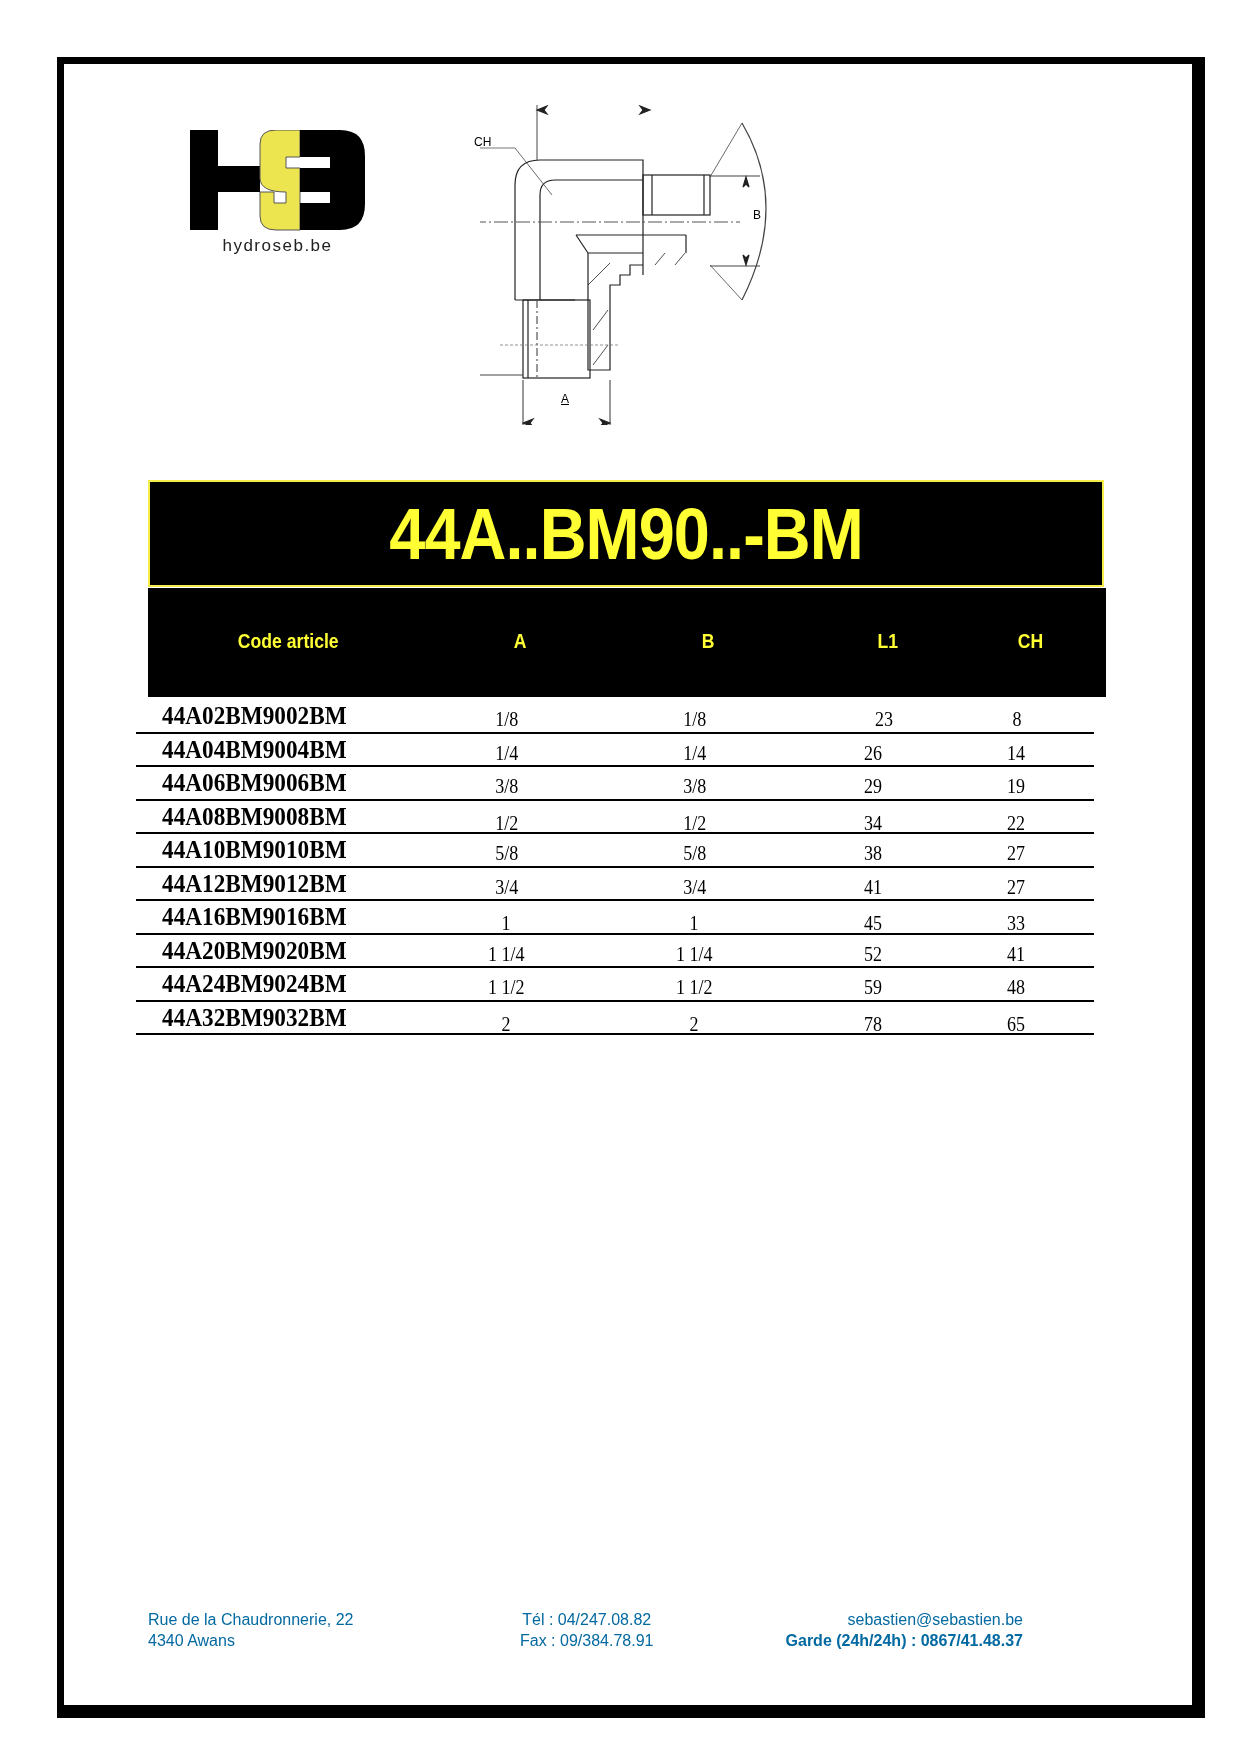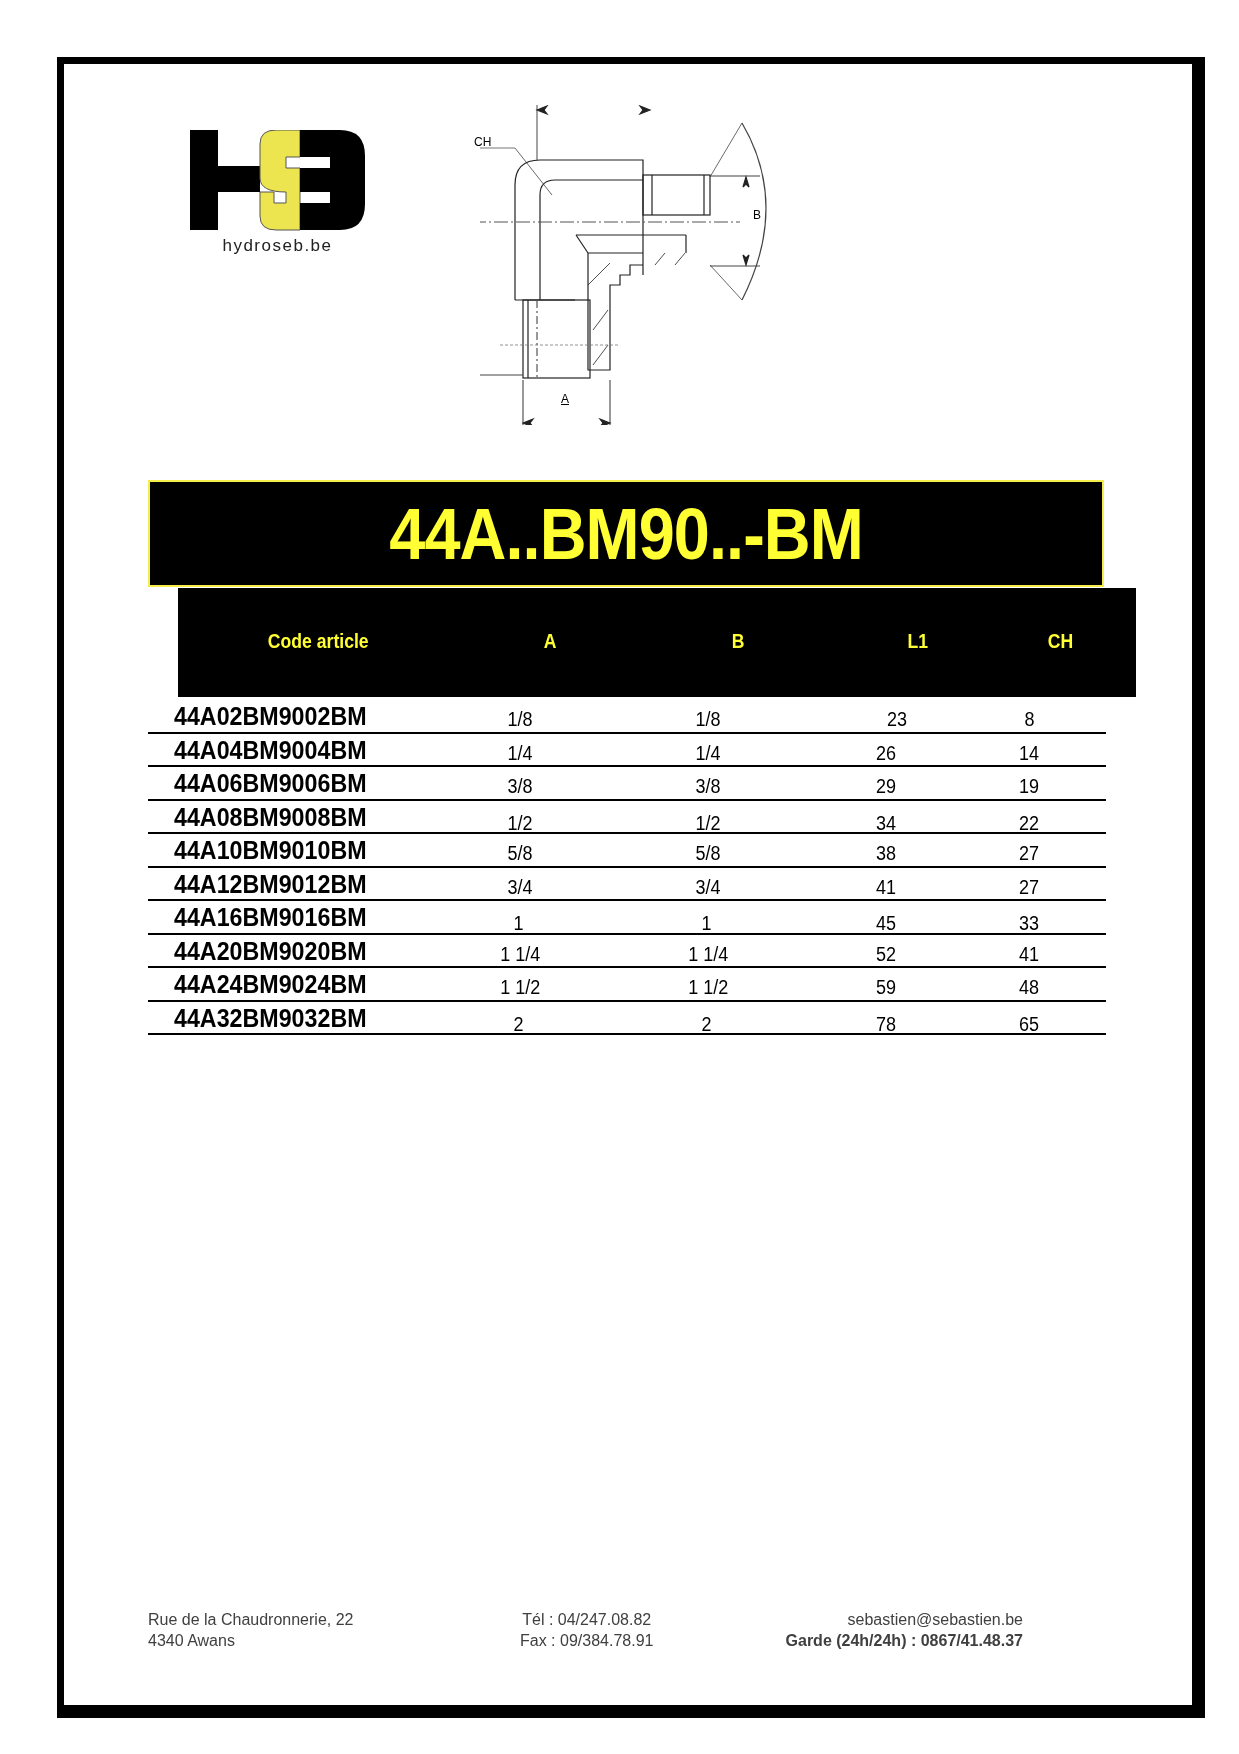--- a/index.html
+++ b/index.html
@@ -3,28 +3,28 @@
 <meta charset="utf-8">
 <style>
   html, body { margin:0; padding:0; background:#ffffff; }
   body { width:1239px; height:1754px; position:relative; overflow:hidden; font-family:"Liberation Sans", sans-serif; }
   .page-frame { position:absolute; left:57px; top:57px; width:1128px; height:1641px; border-top:7px solid #000; border-left:7px solid #000; border-right:13px solid #000; border-bottom:13px solid #000; box-sizing:content-box; }
   .logo { position:absolute; left:190px; top:130px; width:175px; height:135px;text-decoration:underline; }
   .logo-text { position:absolute; left:0; top:106px; width:175px; text-align:center; font-size:17px; letter-spacing:1.5px; color:#222; }
   .diagram { position:absolute; left:480px; top:105px; width:380px; height:320px; }
   .title-box { position:absolute; left:148px; top:480px; width:956px; height:107px; background:#000; border:2px solid #f5ed4a; box-sizing:border-box; display:flex; align-items:center; justify-content:center; }
   .title-text { color:#ffff33; font-weight:bold; font-size:72px; transform:scaleX(0.9); letter-spacing:-1px; }
-  .header-row { position:absolute; left:148px; top:588px; width:958px; height:109px; background:#000;margin-left:30px; }
+  .header-row { position:absolute; left:148px; top:588px; width:958px; height:109px; background:#000; }
   .header-row .hcell { position:absolute; top:42px; color:#ffff33; font-weight:bold; font-size:20px; transform:scaleX(0.88); }
   .tick { position:absolute; top:0; width:2px; height:4px; background:#000; }
-  .rows { position:absolute; left:148px; top:700px; width:958px; }
+  .rows { position:absolute; left:136px; top:700px; width:958px;font-family:Liberation Serif, serif; }
   .row { position:relative; height:31.5px; border-bottom:2.5px solid #000; }
   .row .code { position:absolute; left:26px; top:2px; font-weight:bold; font-size:25px; transform:scaleX(0.93); transform-origin:left; }
   .row .val { position:absolute; top:8px; font-size:20px; transform:scaleX(0.9); }
-  .footer { position:absolute; top:1609px; font-size:16px; line-height:21px; color:#404040; }
+  .footer { position:absolute; top:1609px; font-size:16px; line-height:21px; color:#0369a1; }
 </style>
 </head>
 <body>
 
 <div class="page-frame"></div>
 
 <div class="logo">
   <svg width="175" height="105" viewBox="0 0 175 105">
 
     <rect x="0" y="0" width="28" height="100" fill="#000"></rect>

